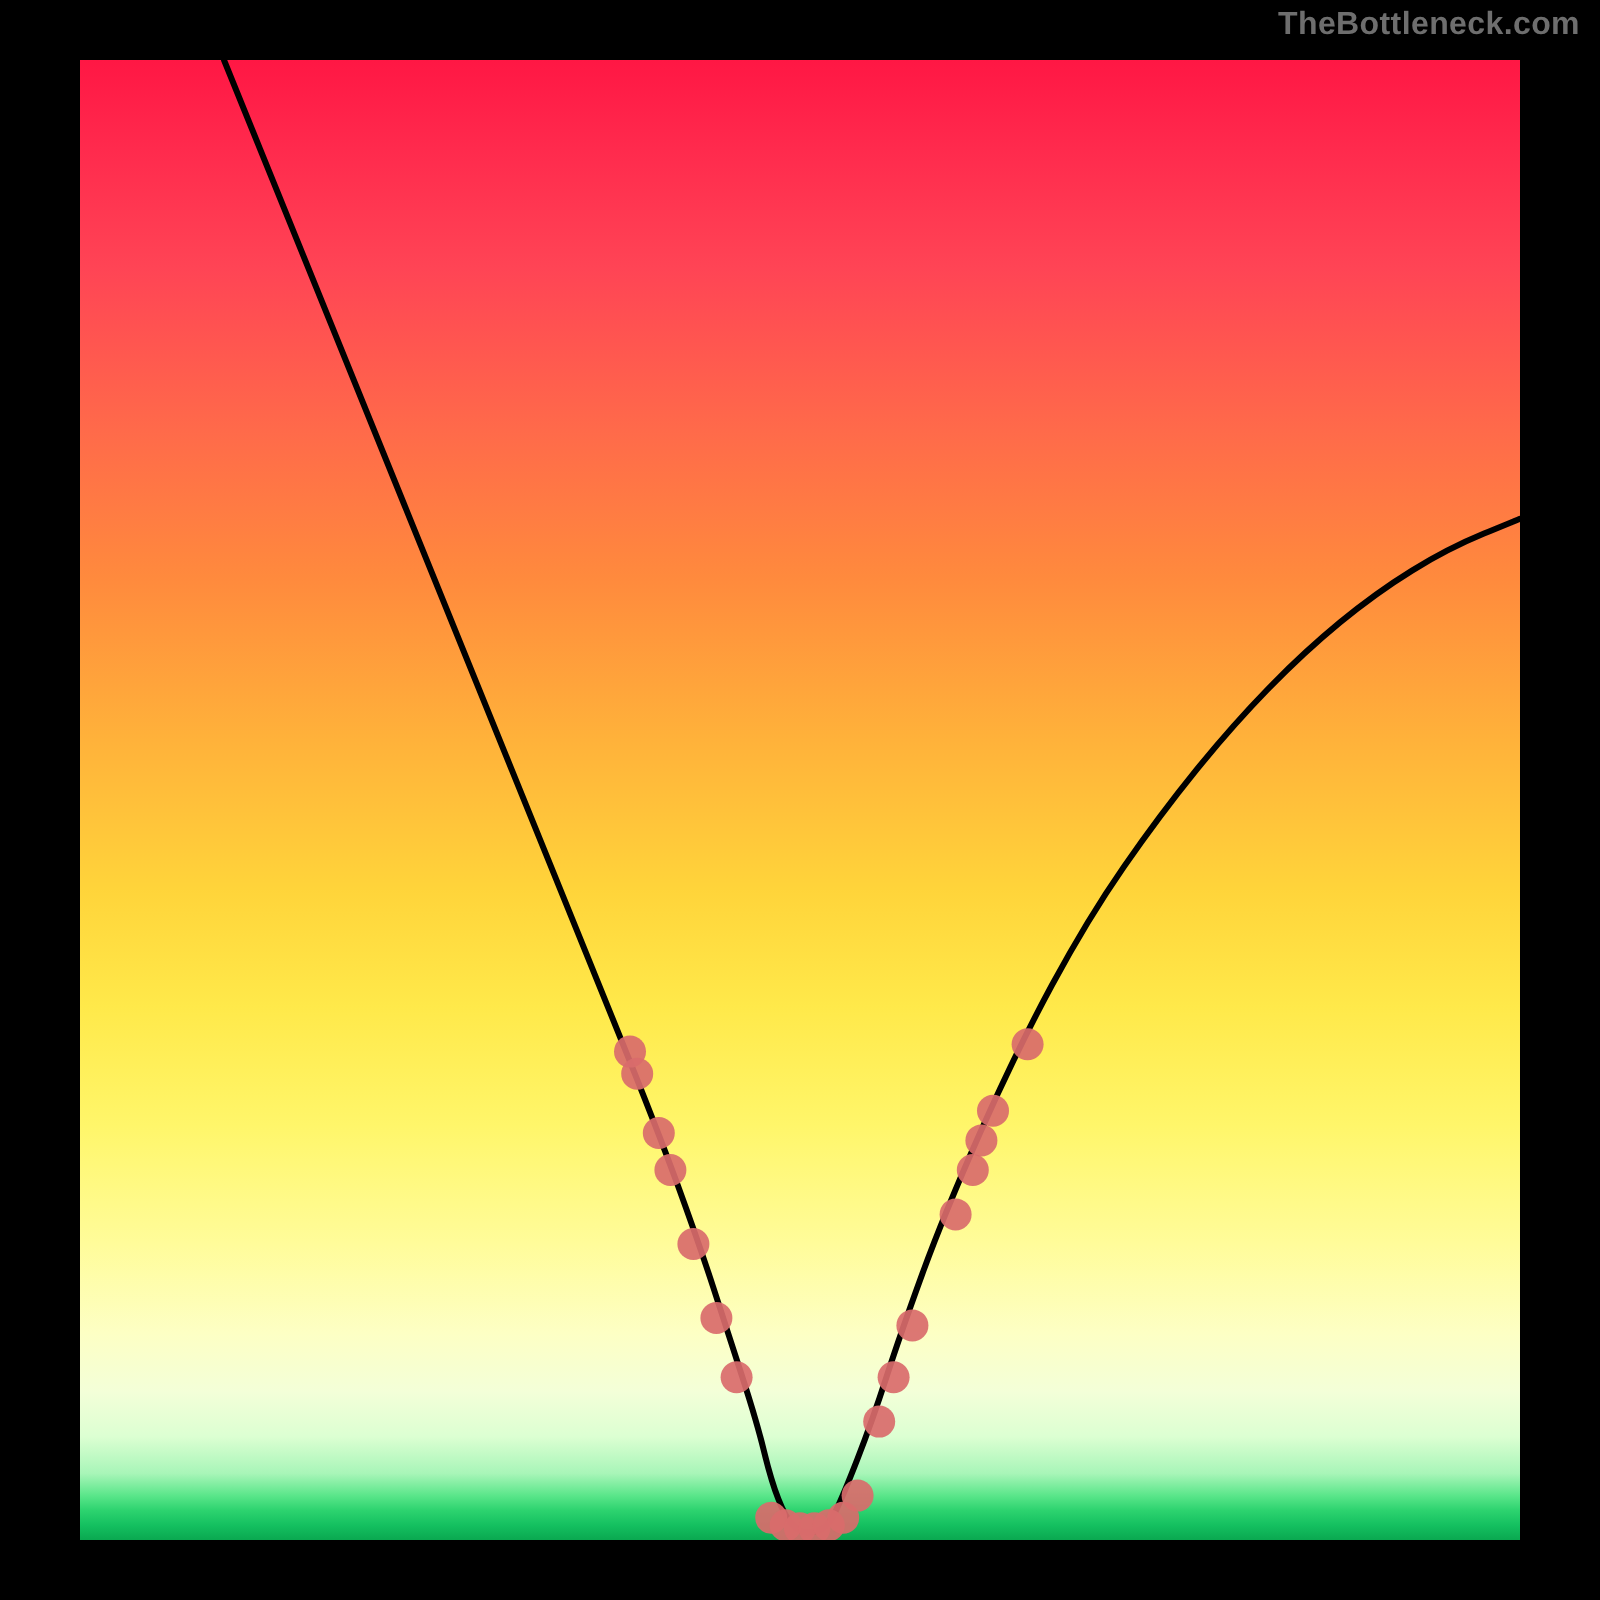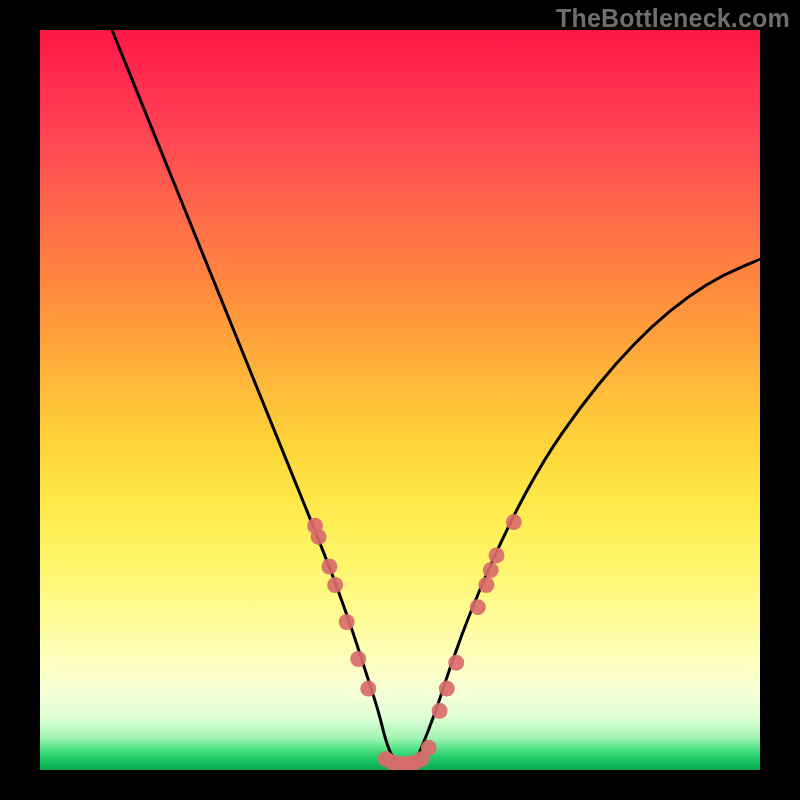--- a/index.html
+++ b/index.html
@@ -57,21 +57,21 @@
     left: 0;
     top: 0;
     width: 100%;
     height: 100%;
   }
   .watermark {
     position: absolute;
     top: 4px;
     right: 10px;
     font-family: Arial, Helvetica, sans-serif;
-    font-size: 25px;
+    font-size: 16px;
     font-weight: 600;
     color: #6e6e6e;
     letter-spacing: 0.2px;
   }
 </style>
 </head>
 <body>
 
 <div class="stage">
   <div class="watermark">TheBottleneck.com</div>

